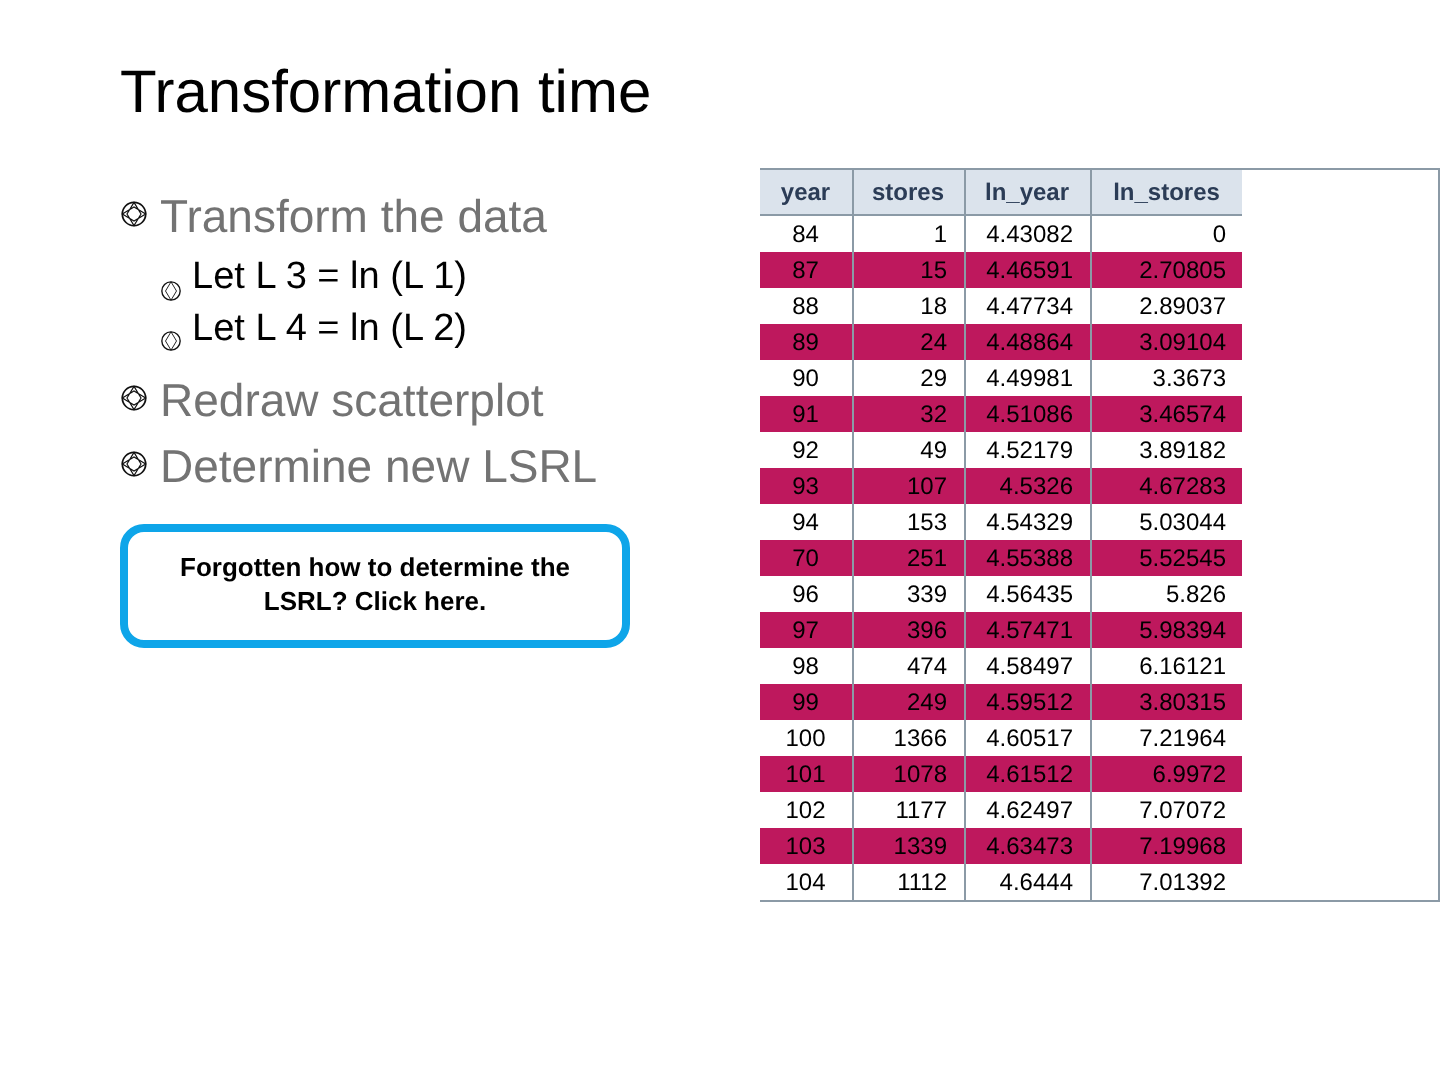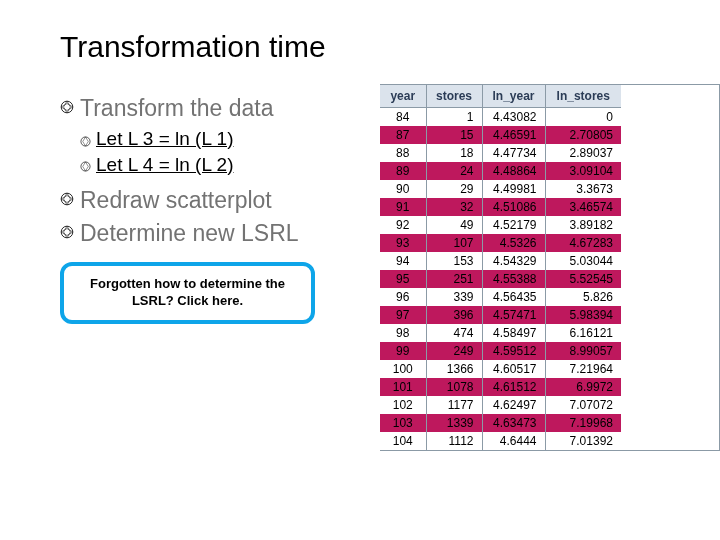--- a/index.html
+++ b/index.html
@@ -5,21 +5,21 @@
   * { margin: 0; padding: 0; box-sizing: border-box; }
   body { width: 720px; height: 540px; background: #fff; font-family: Arial, sans-serif; position: relative; overflow: hidden; }
   .slide { width: 720px; height: 540px; position: relative; padding: 30px 0 0 60px; }
   .title { font-size: 30px; font-weight: 400; color: #000; font-family: Arial, sans-serif; margin-bottom: 20px; white-space: nowrap; }
   .content-wrap { display: flex; align-items: flex-start; }
   .left { width: 320px; padding-top: 10px; }
   .right { flex: 1; }
   .bullet-line { display: flex; align-items: flex-start; margin-bottom: 4px; }
   .bullet-icon { width: 14px; height: 14px; margin-right: 6px; margin-top: 6px; flex-shrink: 0; }
   .bullet-icon svg { width: 14px; height: 14px; display: block; }
-  .sub-bullet-line { display: flex; align-items: center; margin-left: 20px; margin-bottom: 2px; text-decoration: underline; }
+  .sub-bullet-line { display: flex; align-items: flex-end; margin-left: 20px; margin-bottom: 2px; }
   .sub-bullet-icon { width: 11px; height: 11px; margin-right: 5px; margin-top: 5px; flex-shrink: 0; }
   .sub-bullet-icon svg { width: 11px; height: 11px; display: block; }
   .bullet-text { font-size: 23px; color: #737373; line-height: 1.25; }
   .sub-bullet-text { font-size: 19px; color: #000; line-height: 1.25; }
   .gap { height: 8px; }
   .callout { margin-top: 14px; width: 255px; padding: 10px 12px; border: 4px solid #0ea5e9; border-radius: 12px; background: #fff; font-size: 13px; font-weight: 700; text-align: center; color: #000; line-height: 1.3; }
   .table-container { border: 1px solid #8b9aa6; border-left: none; margin-right: 0; }
   table { border-collapse: collapse; font-size: 12px; }
   th { background: #dbe3ec; color: #2b3c56; font-weight: 700; text-align: center; padding: 4px 8px; border-bottom: 1px solid #8b9aa6; border-left: 1px solid #8b9aa6; }
   td { text-align: right; padding: 2px 8px; color: #000; border-left: 1px solid #8b9aa6; font-size: 12px; white-space: nowrap; }
@@ -154,21 +154,21 @@
                 <td class="c3">4.5326</td>
                 <td class="c4">4.67283</td>
               </tr>
               <tr>
                 <td class="c1">94</td>
                 <td class="c2">153</td>
                 <td class="c3">4.54329</td>
                 <td class="c4">5.03044</td>
               </tr>
               <tr class="alt">
-                <td class="c1">95</td>
+                <td class="c1">70</td>
                 <td class="c2">251</td>
                 <td class="c3">4.55388</td>
                 <td class="c4">5.52545</td>
               </tr>
               <tr>
                 <td class="c1">96</td>
                 <td class="c2">339</td>
                 <td class="c3">4.56435</td>
                 <td class="c4">5.826</td>
               </tr>
@@ -181,21 +181,21 @@
               <tr>
                 <td class="c1">98</td>
                 <td class="c2">474</td>
                 <td class="c3">4.58497</td>
                 <td class="c4">6.16121</td>
               </tr>
               <tr class="alt">
                 <td class="c1">99</td>
                 <td class="c2">249</td>
                 <td class="c3">4.59512</td>
-                <td class="c4">8.99057</td>
+                <td class="c4">3.80315</td>
               </tr>
               <tr>
                 <td class="c1">100</td>
                 <td class="c2">1366</td>
                 <td class="c3">4.60517</td>
                 <td class="c4">7.21964</td>
               </tr>
               <tr class="alt">
                 <td class="c1">101</td>
                 <td class="c2">1078</td>

